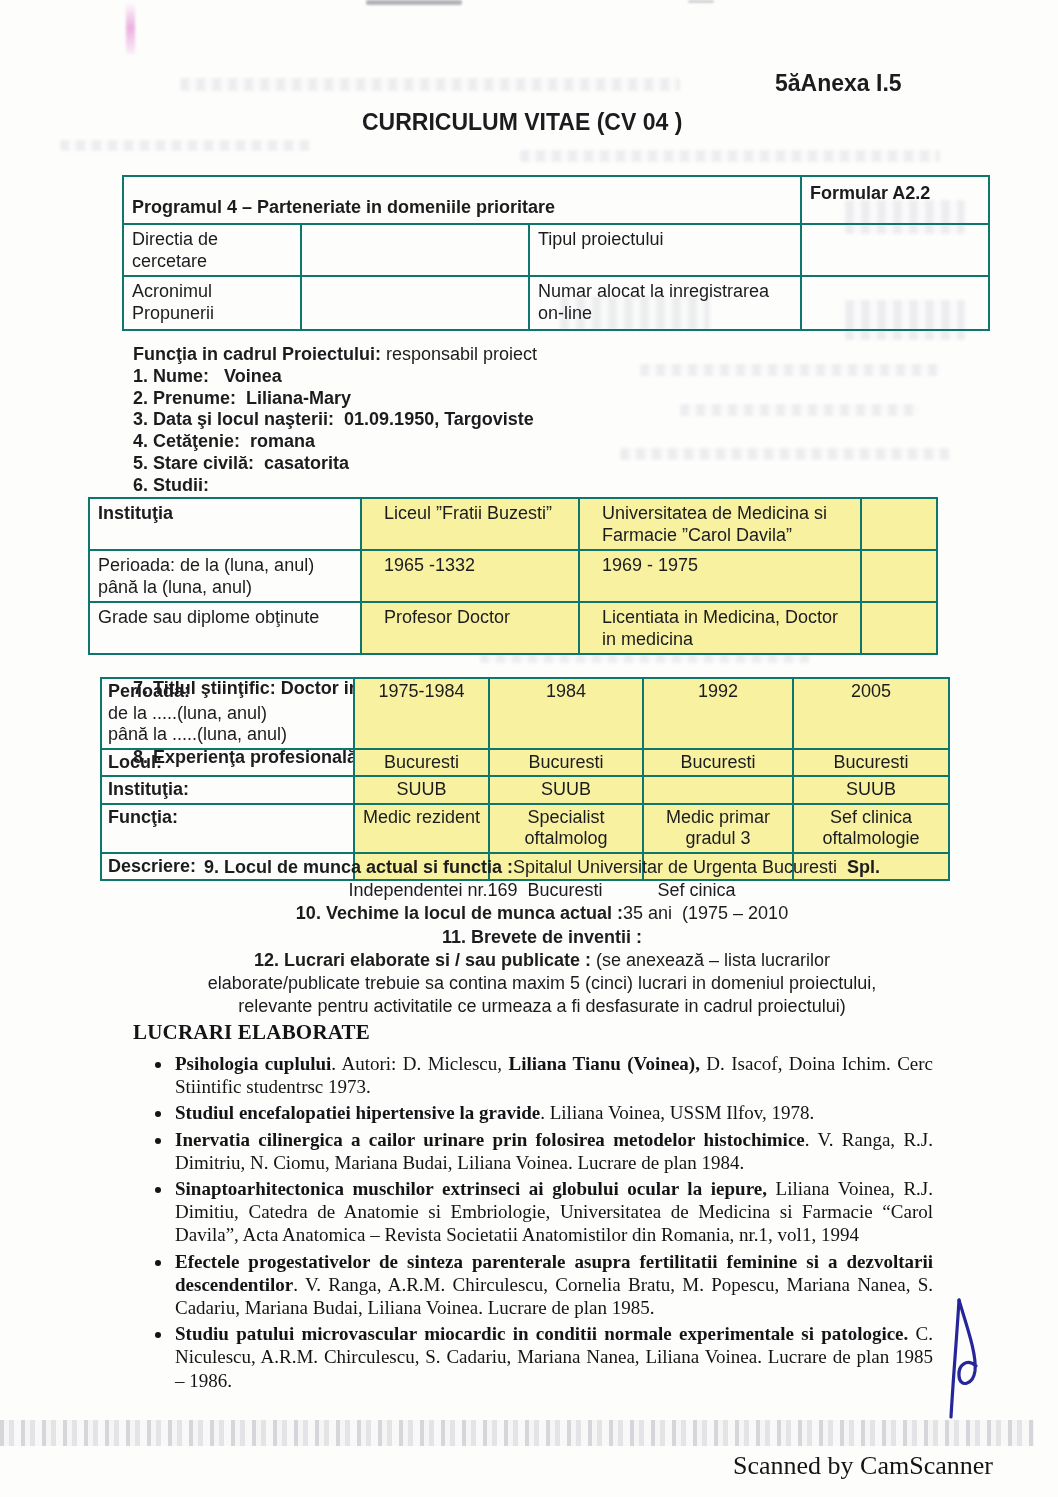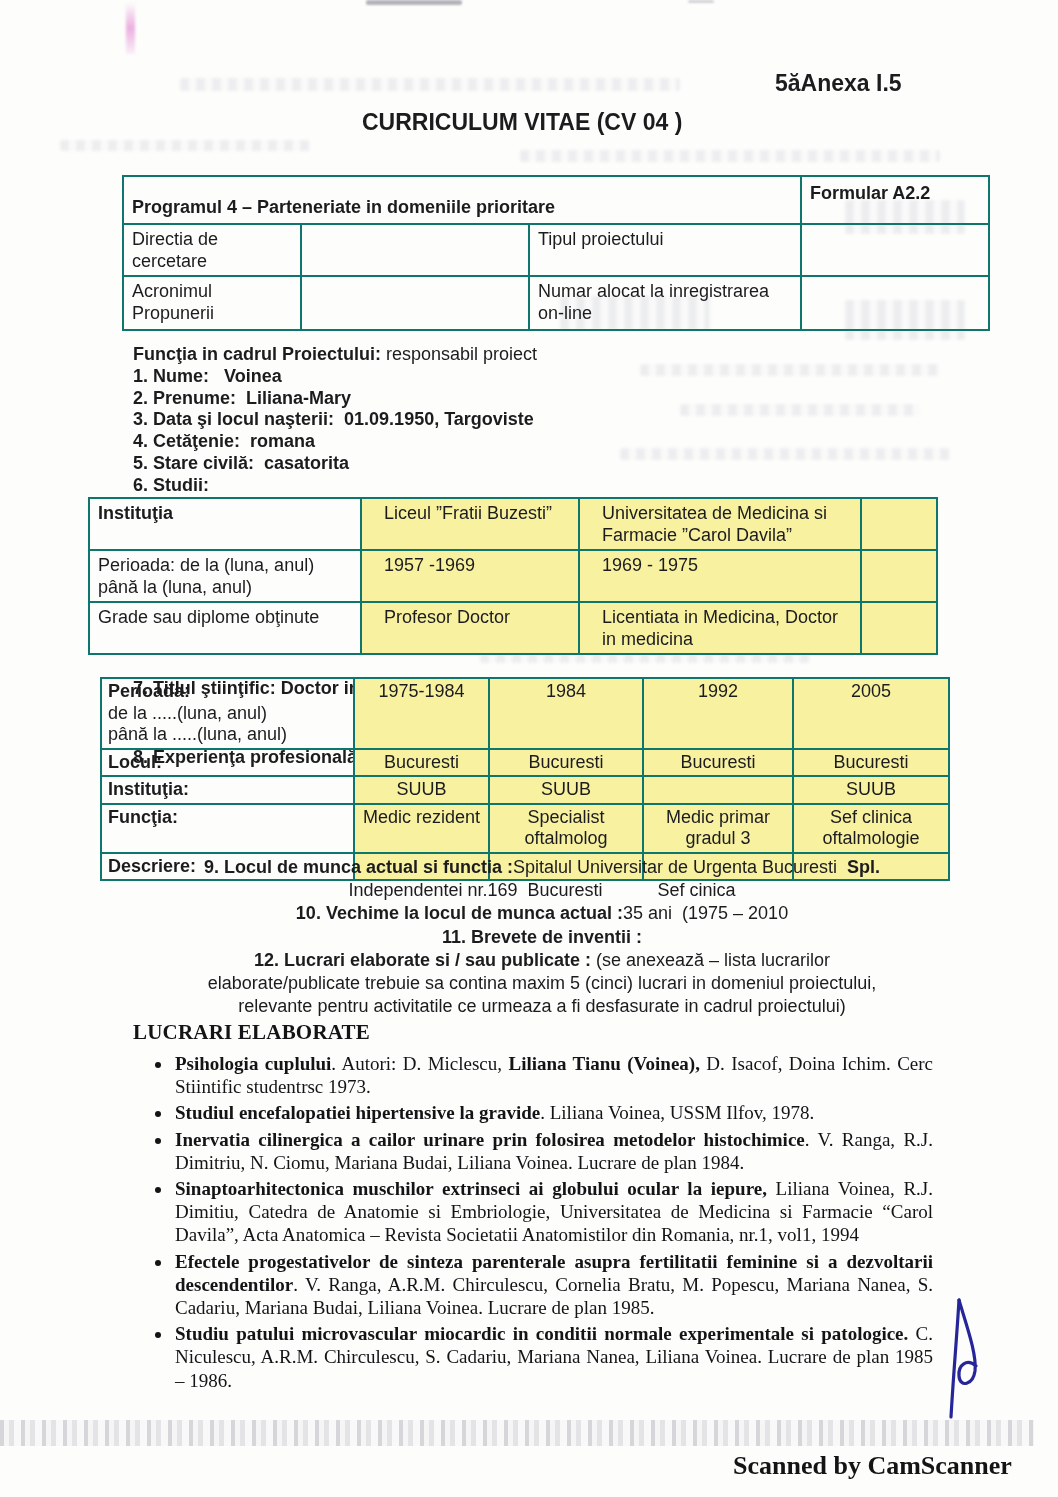--- a/index.html
+++ b/index.html
@@ -72,21 +72,21 @@
   .pen path{fill:none;stroke:var(--pen-ink);stroke-width:3.2;stroke-linecap:round;}
 
   
   .ghost{position:absolute;background:repeating-linear-gradient(90deg, rgba(110,115,135,.20) 0 9px, rgba(110,115,135,.04) 9px 16px);filter:blur(1.6px);border-radius:3px;opacity:.55;pointer-events:none;}
   .pink-mark{position:absolute;top:2px;left:126px;width:9px;height:52px;background:linear-gradient(rgba(214,80,190,0), rgba(214,80,190,.45), rgba(214,80,190,.08));filter:blur(1.5px);}
   .edge-mark{position:absolute;top:0;left:366px;width:96px;height:5px;background:rgba(40,40,60,.35);filter:blur(1px);border-radius:2px;}
   .edge-mark.m2{left:688px;width:26px;height:3px;background:rgba(40,40,60,.2);}
   .scan-strip{position:absolute;left:0;top:1420px;width:1034px;height:26px;
     background:repeating-linear-gradient(90deg, rgba(125,125,140,.30) 0 4px, rgba(190,190,200,.12) 4px 9px, rgba(140,140,155,.22) 9px 14px, rgba(210,210,215,.10) 14px 21px);
     filter:blur(.4px);}
-  .credit{position:absolute;top:1451px;left:733px;font-family:"Liberation Serif", serif;font-size:26px;font-weight:bold;color:#141414;}
+  .credit{position:absolute;top:1451px;left:733px;font-family:"Liberation Serif", serif;font-size:26px;font-weight:normal;color:#141414;}
 </style>
 </head>
 <body>
 
 <div class="page">
 
   <div class="edge-mark"></div>
   <div class="edge-mark m2"></div>
   <div class="pink-mark"></div>
   <div class="ghost" style="top:78px;left:180px;width:500px;height:13px;"></div>
@@ -149,21 +149,21 @@
       </colgroup>
     <tbody>
       <tr class="r1">
         <td class="b">Instituţia</td>
         <td class="val">Liceul ”Fratii Buzesti”</td>
         <td class="val">Universitatea de Medicina si Farmacie ”Carol Davila”</td>
         <td class="val"></td>
       </tr>
       <tr class="r2">
         <td>Perioada: de la (luna, anul) până la (luna, anul)</td>
-        <td class="val">1957 -1969</td>
+        <td class="val">1965 -1332</td>
         <td class="val">1969 - 1975</td>
         <td class="val"></td>
       </tr>
       <tr class="r3">
         <td>Grade sau diplome obţinute</td>
         <td class="val">Profesor Doctor</td>
         <td class="val">Licentiata in Medicina, Doctor in medicina</td>
         <td class="val"></td>
       </tr>
     </tbody>

